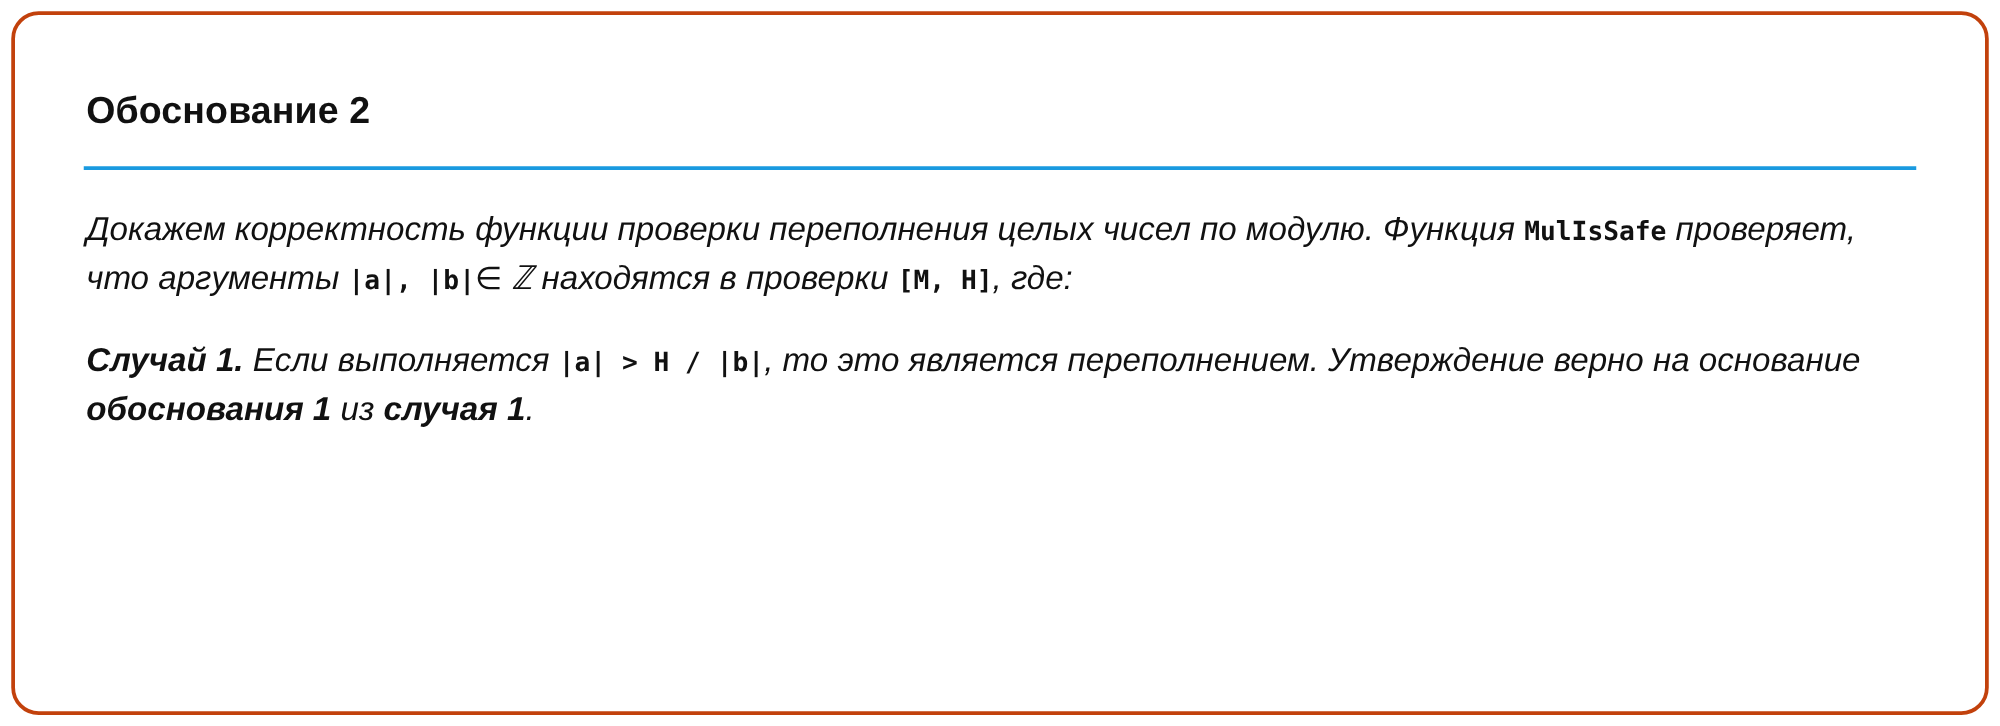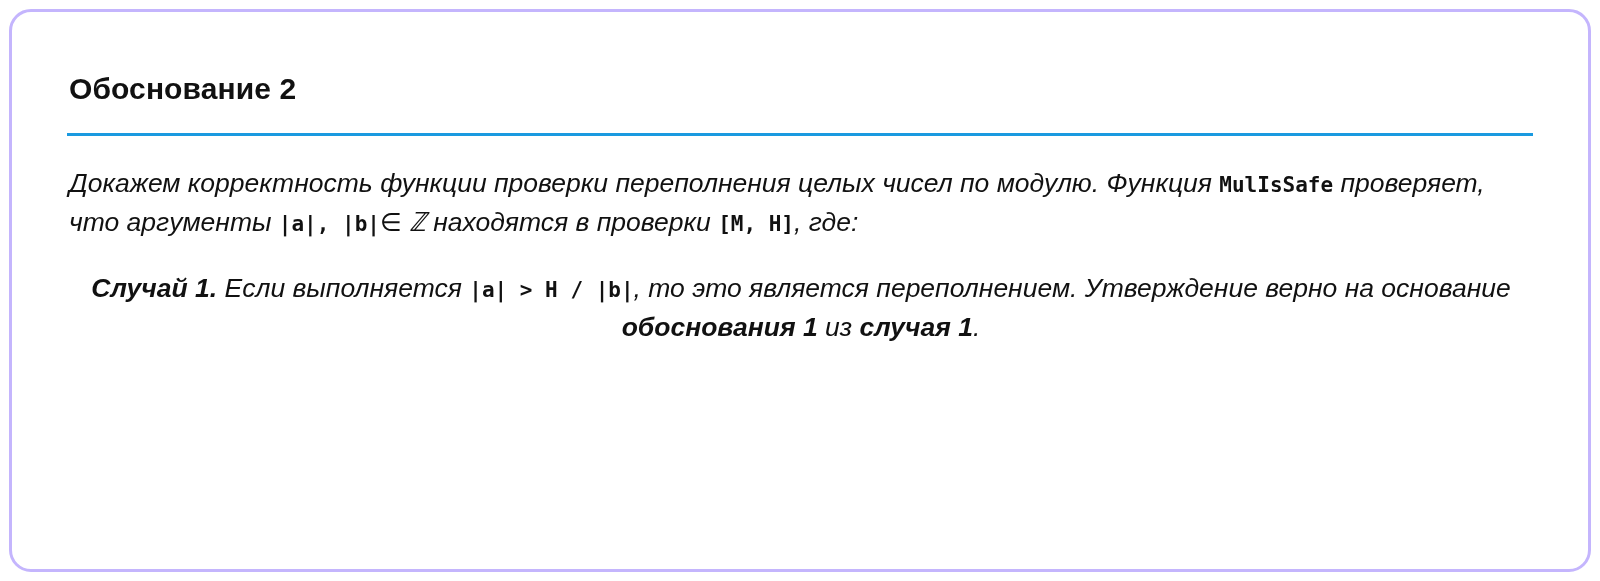--- a/index.html
+++ b/index.html
@@ -14,21 +14,21 @@
     -webkit-font-smoothing: antialiased;
   }
 
   .card {
     box-sizing: border-box;
     position: absolute;
     left: 9px;
     top: 9px;
     width: 1582px;
     height: 563px;
-    border: 3px solid #c4b5fd;
+    border: 3px solid #c2410c;
     border-radius: 22px;
     background: #ffffff;
     padding: 60px 55px 0 55px;
   }
 
   .card-title {
     font-size: 30px;
     font-weight: bold;
     color: #111111;
     letter-spacing: 0.1px;
@@ -90,21 +90,20 @@
     background: #1a9ae0;
   }
 
   .case-para {
     margin-top: 26px;
     font-size: 26.5px;
     font-style: italic;
     color: #111111;
     line-height: 1.48;
     padding-left: 2px;
-    text-align: center;
   }
   .case-para b {
     font-weight: bold;
   }
 </style>
 </head>
 <body>
 
 <div class="card">
 

